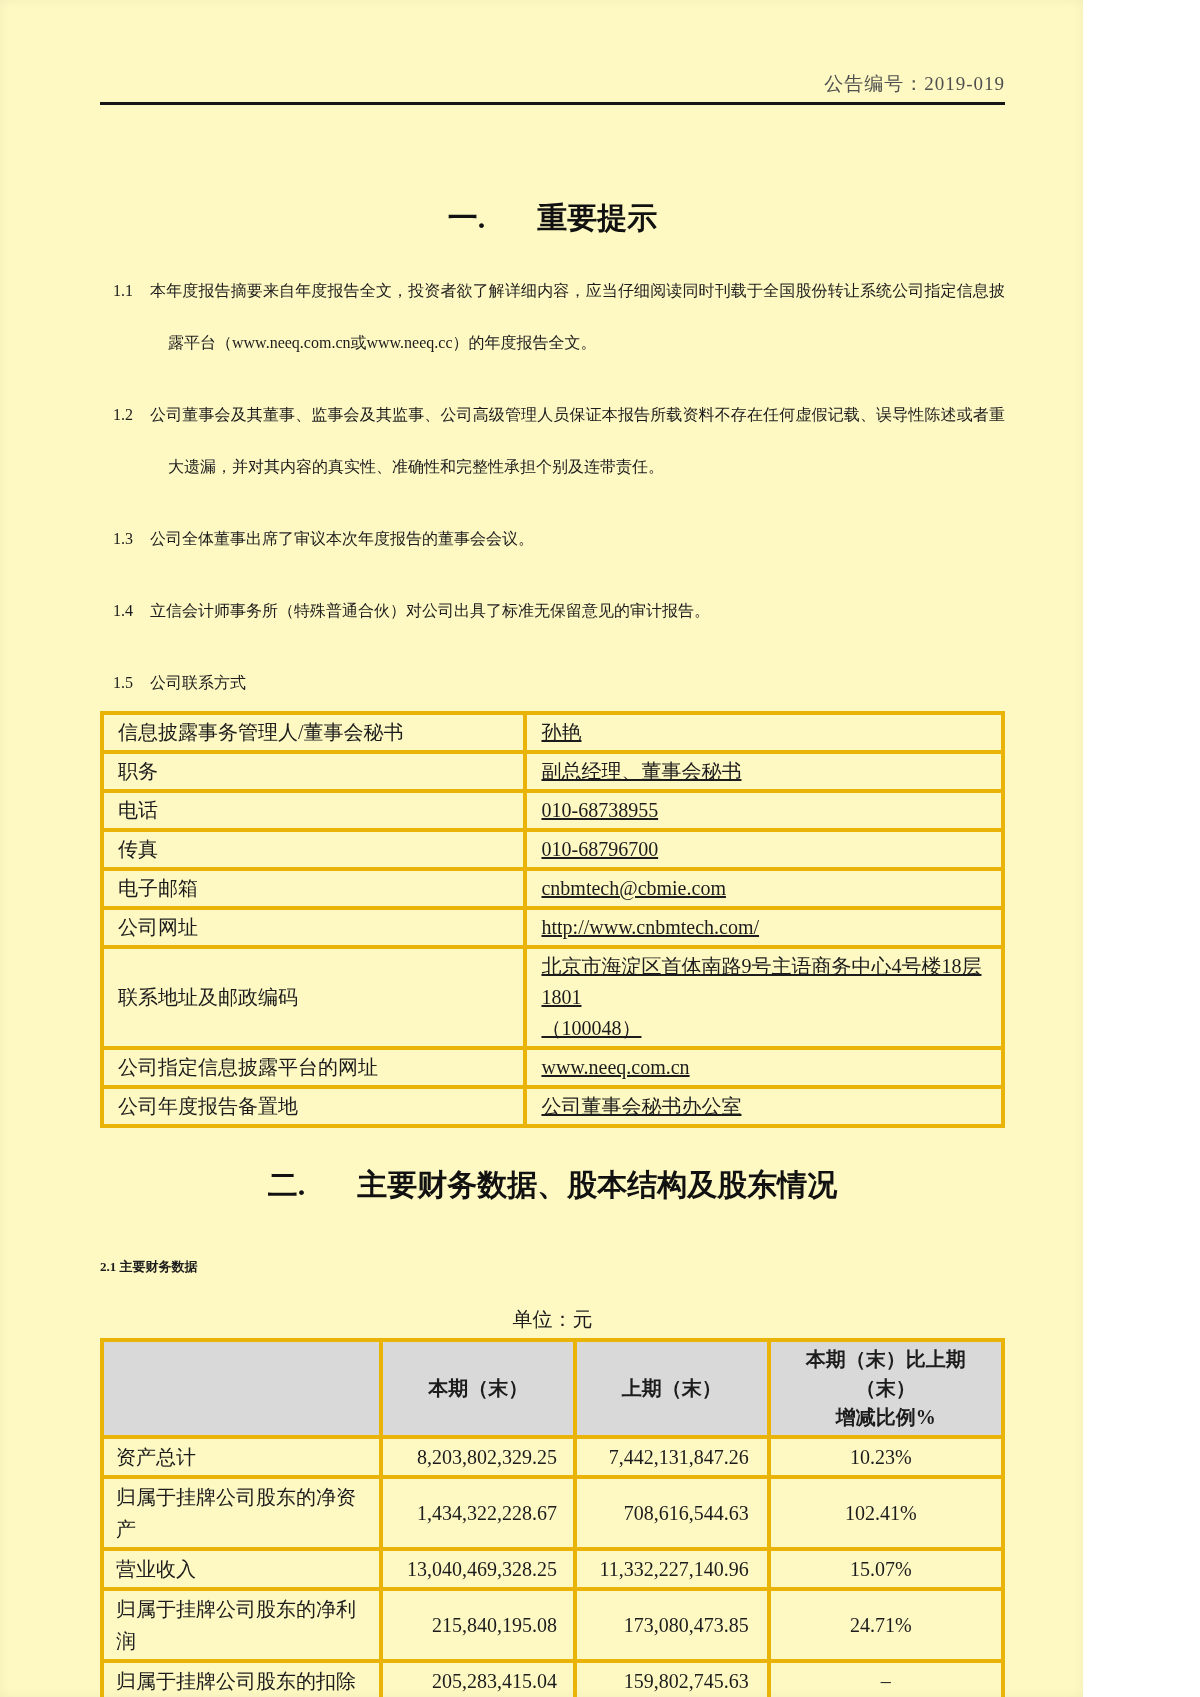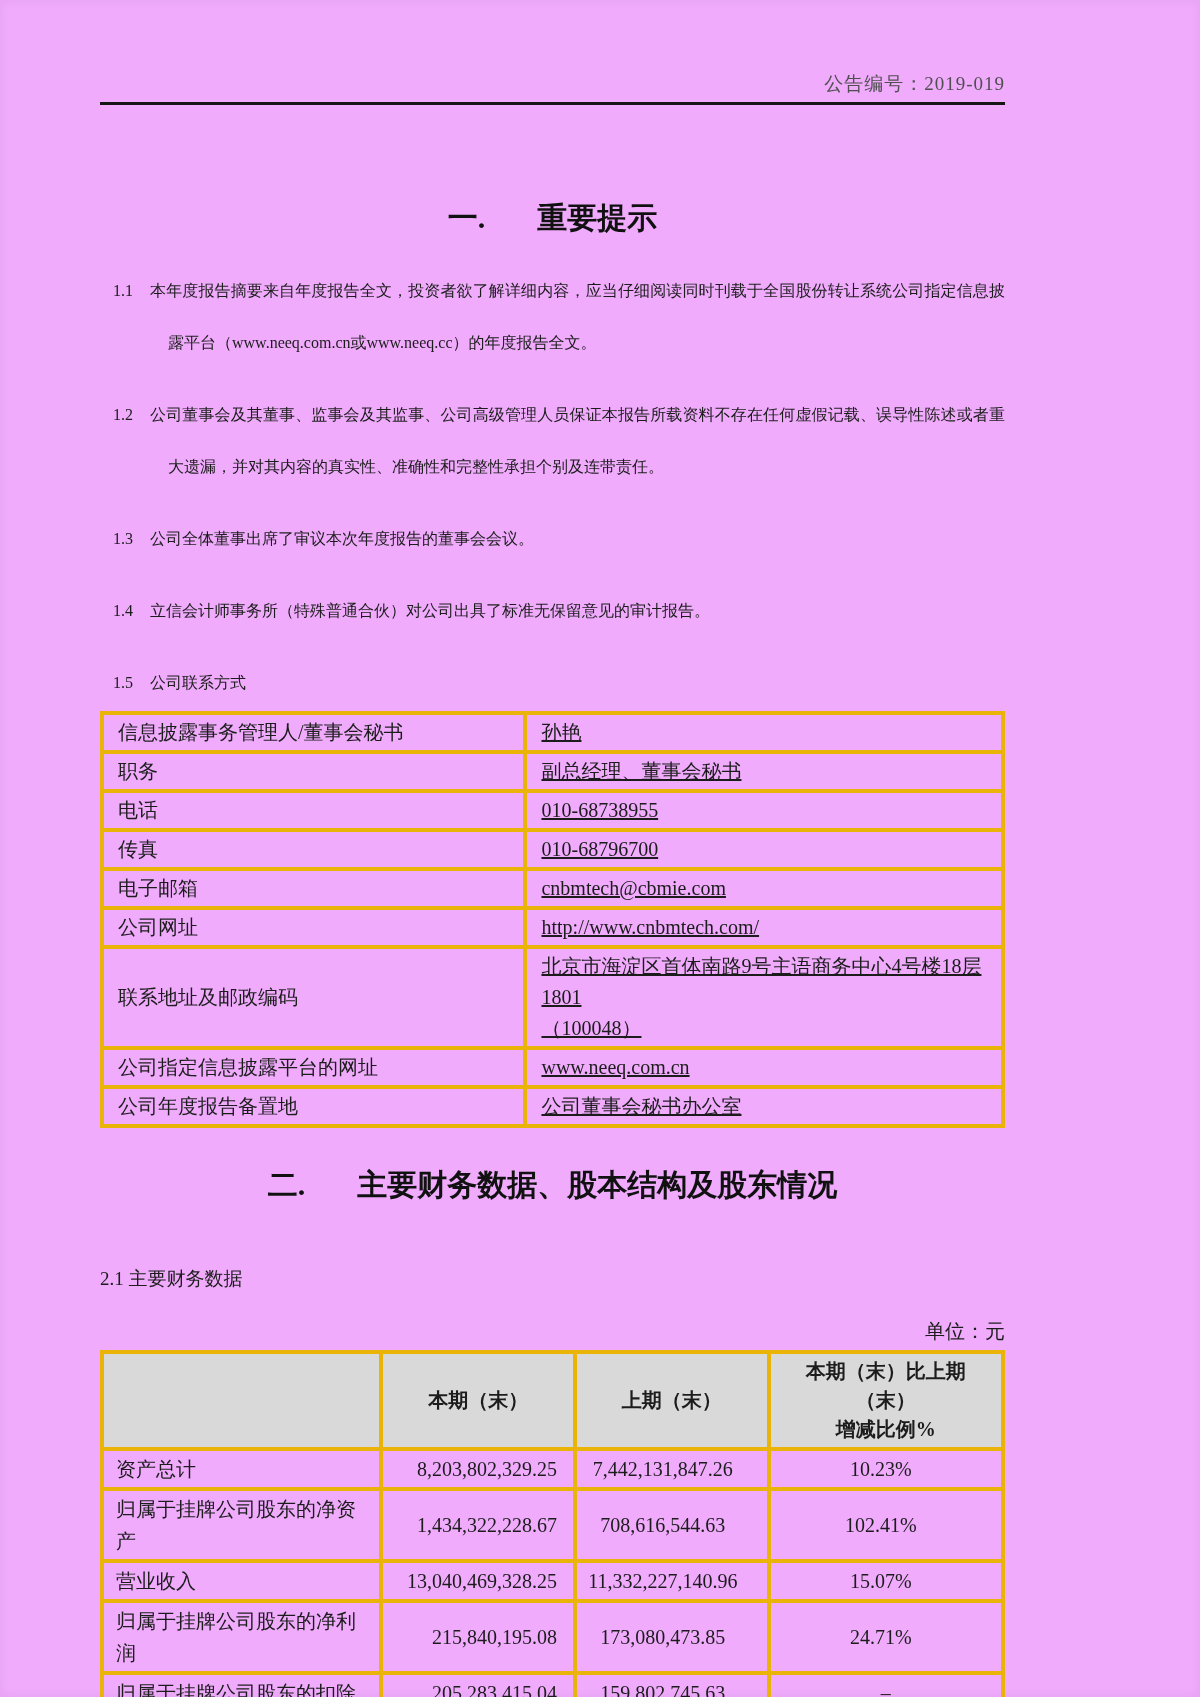--- a/index.html
+++ b/index.html
@@ -1,20 +1,20 @@
 <!DOCTYPE html>
 <html><head>
 <meta charset="utf-8">
 <style>
   html,body { margin:0; padding:0; background:#ffffff; }
   .page {
     position: relative;
-    width: 1200px;
+    width: 1083px;
     height: 1697px;
-    background: #f0abfc;
+    background: #fef9c3;
     overflow: hidden;
     font-family: "Liberation Serif", "DejaVu Serif", serif;
     color: #1c1c1c;
     box-shadow: inset 0 0 12px rgba(0,0,0,0.05);
   }
   .content { margin-left: 100px; width: 905px; }
 
   .ann {
     padding-top: 72px;
     text-align: right;
@@ -55,47 +55,47 @@
 
   table { border-collapse: collapse; width: 905px; table-layout: fixed; }
   td, th { border: 4px solid #eab308; font-size: 20px; font-weight: normal; }
 
   .contact td { line-height: 31px; padding: 2px 14px; vertical-align: middle; }
   .contact td.cval { white-space: pre-line; text-decoration: underline; }
 
   .title2 { margin-top: 36px; }
 
   .subhead {
-    margin-top: 60px;
-    font-size: 19px;
-    font-weight: normal;
+    margin-top: 48px;
+    font-size: 13px;
+    font-weight: bold;
     line-height: 26px;
   }
   .unit {
     margin-top: 26px;
     margin-bottom: 6px;
-    text-align: right;
+    text-align: center;
     font-size: 20px;
     line-height: 26px;
   }
 
   .fin th {
     background: #d9d9d9;
     font-weight: bold;
     text-align: center;
     line-height: 29px;
     padding: 3px 6px;
     white-space: pre-line;
     vertical-align: middle;
   }
   .fin td { line-height: 32px; padding: 2px 0; vertical-align: middle; }
   .fin td.lbl { padding: 2px 12px; text-align: left; }
   .fin td.val { text-align: right; }
   .fin td.v1 { padding-right: 16px; }
-  .fin td.v2 { padding-right: 18px; text-align: center; }
+  .fin td.v2 { padding-right: 18px; }
   .fin td.v3 { padding-right: 10px; text-align: center; }
   .fin td.dash-center { text-align: center; padding-right: 0; }
 </style>
 </head>
 <body>
 
 <div class="page">
   <div class="content">
 
     <div class="ann">公告编号：2019-019</div>

